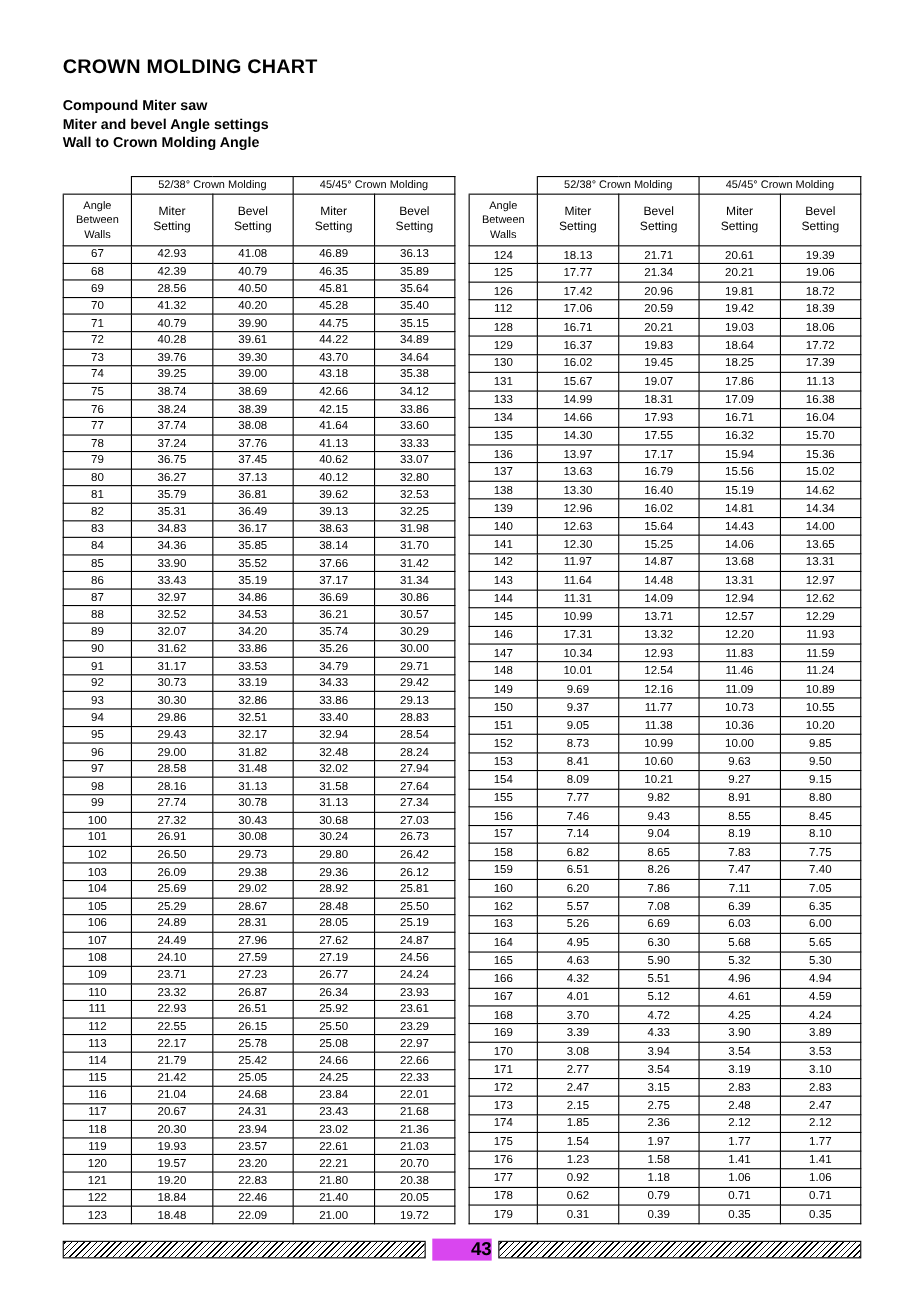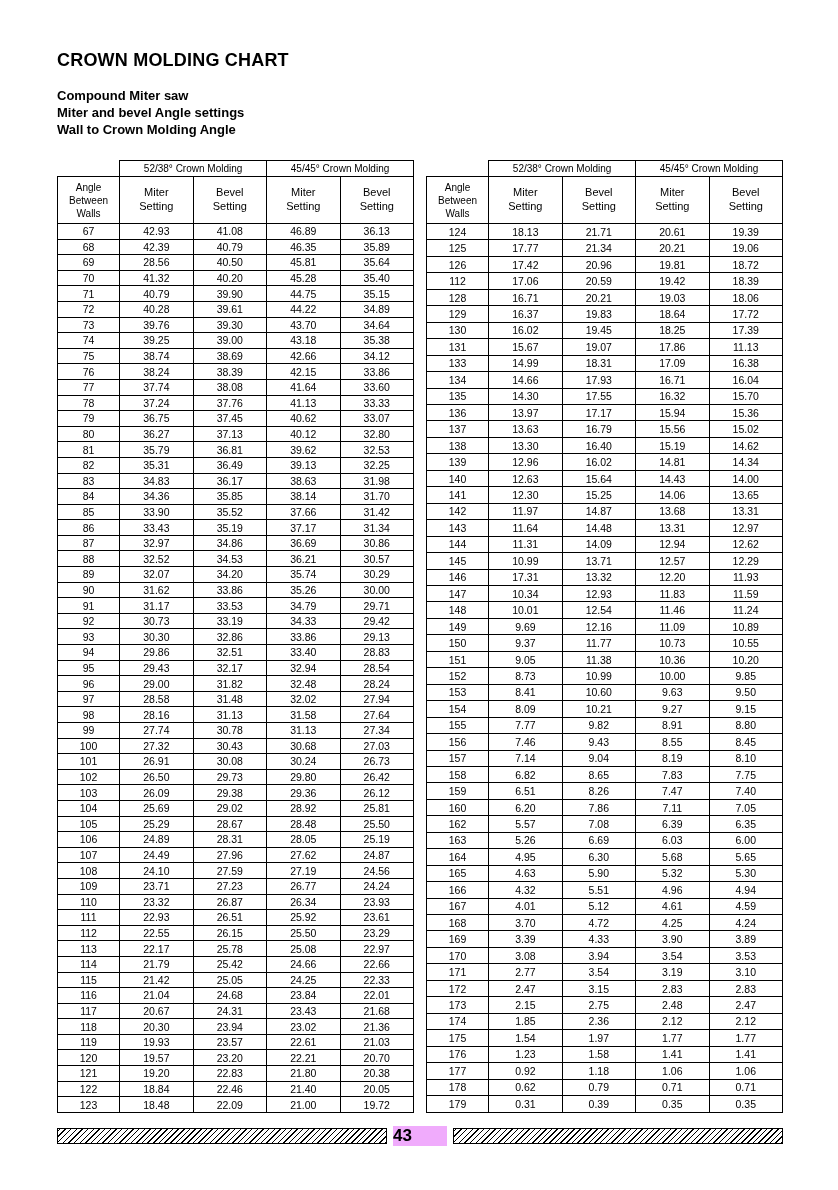--- a/index.html
+++ b/index.html
@@ -105,24 +105,24 @@
     border: 1px solid #000;
     box-sizing: border-box;
   }
   .hatch.left { left: 0; width: 330px; }
   .hatch.right { left: 396px; width: 330px; }
   .page-num {
     position: absolute;
     left: 336px;
     top: -2px;
     width: 54px;
-    text-align: left;
+    text-align: right;
     font-size: 17px;
     font-weight: bold;
-    background: #f0abfc;
+    background: #d946ef;
   }
 </style>
 </head>
 <body>
 
 <div class="page">
 
   <div class="title-block">
     <h1 class="main-title">CROWN MOLDING CHART</h1>
     <h2 class="sub-title">

